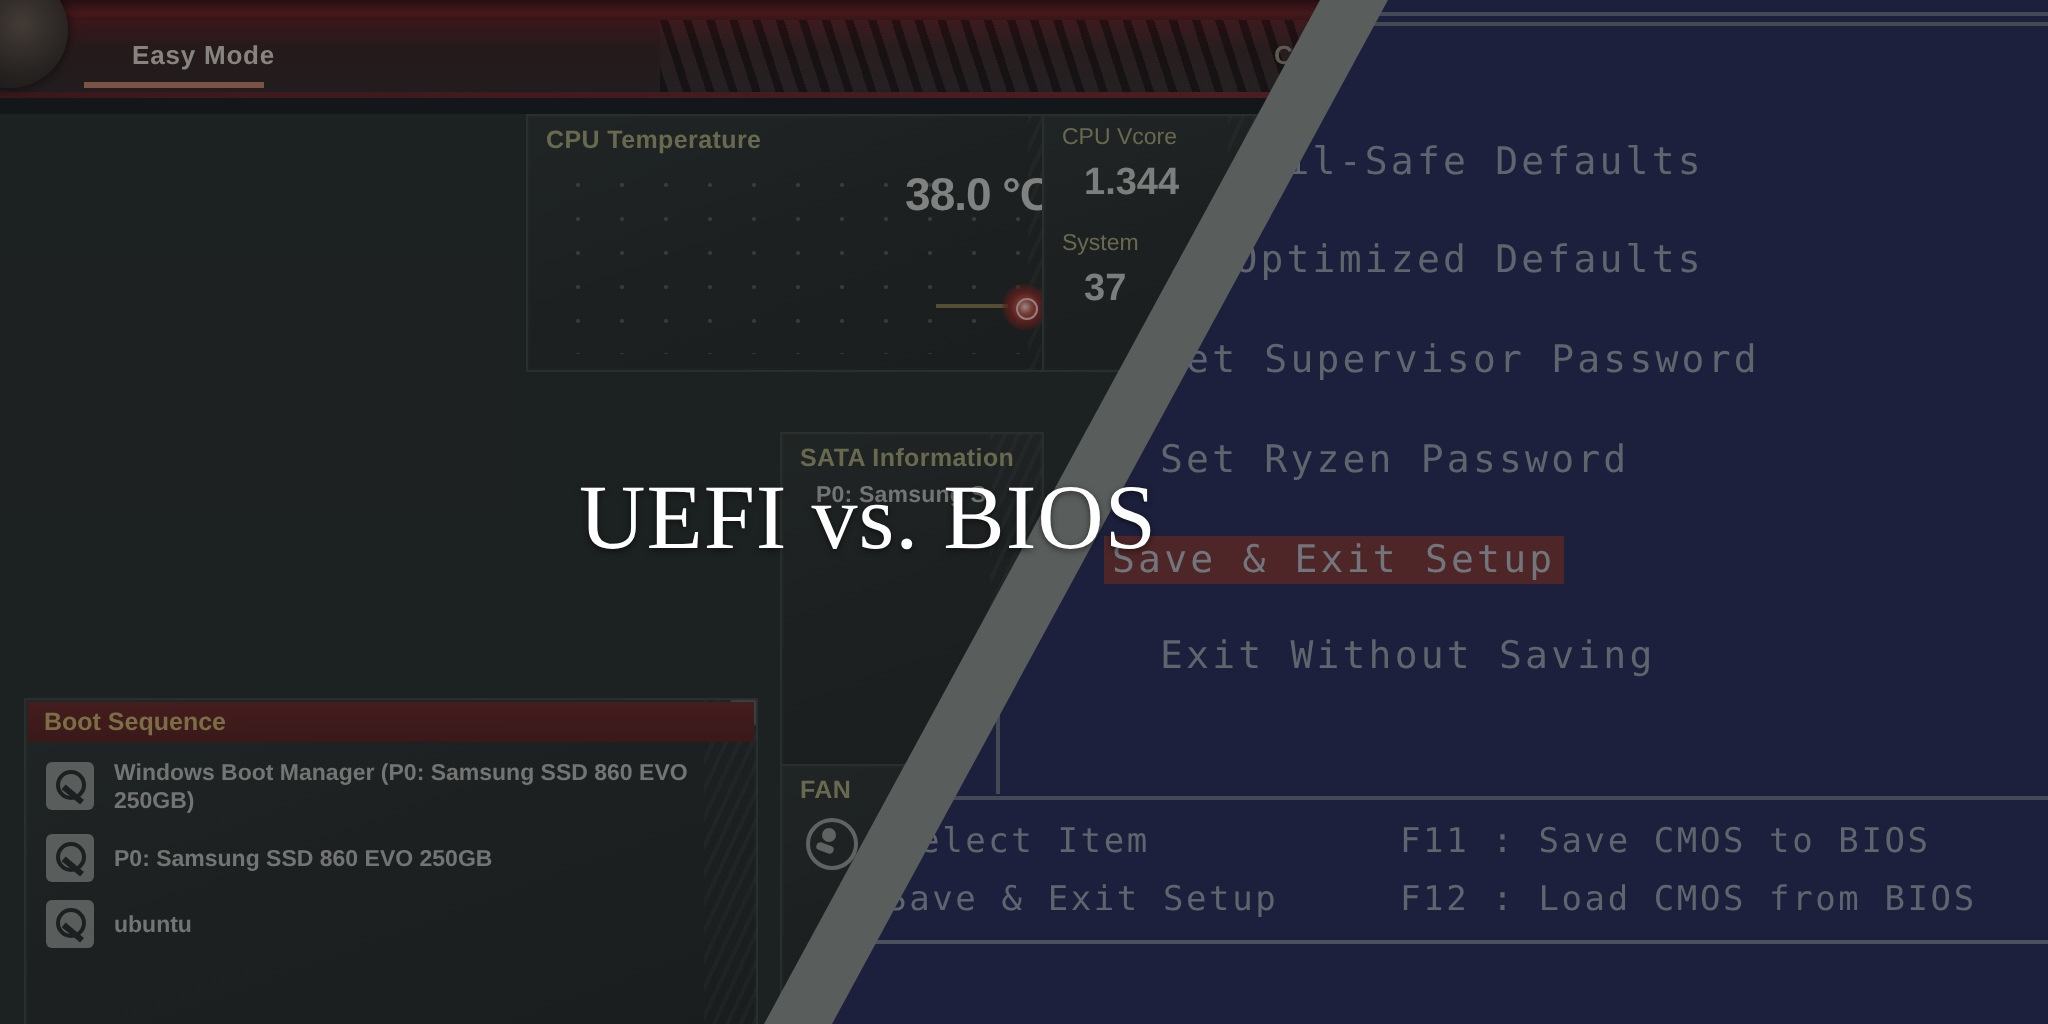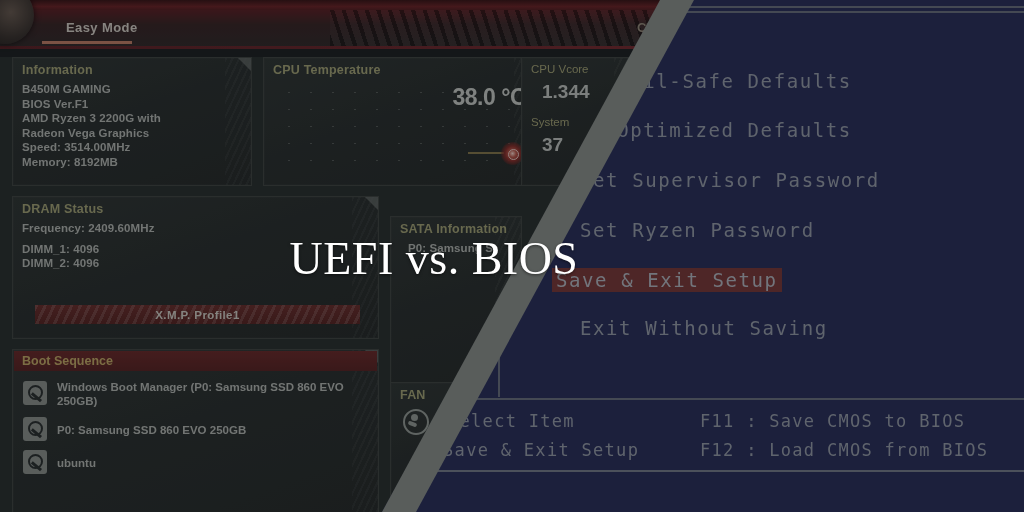--- a/index.html
+++ b/index.html
@@ -137,64 +137,39 @@
     <div class="uefi-topstrip"></div>
     <div class="uefi-header"></div>
     <div class="uefi-hatch"></div>
     <div class="uefi-headline"></div>
     <div class="uefi-under"></div>
     <div class="logo-orb"></div>
 
     <div class="mode-tab active">Easy Mode</div>
     <div class="mode-tab classic">Cla</div>
 
-    <div class="panel" id="p-info">
-      <div class="sheen"></div>
-      <div class="corner"></div>
-      <div class="p-title">Information</div>
-      <div class="p-body">
-        <div>B450M GAMING</div>
-        <div>BIOS Ver.F1</div>
-        <div>AMD Ryzen 3 2200G with</div>
-        <div>Radeon Vega Graphics</div>
-        <div>Speed: 3514.00MHz</div>
-        <div>Memory: 8192MB</div>
-      </div>
-    </div>
 
     <div class="panel" id="p-cputemp">
       <div class="sheen"></div>
       <div class="corner"></div>
       <div class="p-title">CPU Temperature</div>
       <div class="dotgrid"></div>
       <div class="temp-line"></div>
       <div class="temp-dot"></div>
       <div class="temp-val">38.0 °C</div>
     </div>
 
     <div class="panel" id="p-vcore">
       <div class="sheen"></div>
       <div class="v-lab" style="top:5px;">CPU Vcore</div>
       <div class="v-num" style="top:23px;">1.344</div>
       <div class="v-lab" style="top:58px;">System</div>
       <div class="v-num" style="top:76px;">37</div>
     </div>
 
-    <div class="panel" id="p-dram">
-      <div class="sheen"></div>
-      <div class="corner"></div>
-      <div class="p-title">DRAM Status</div>
-      <div class="p-body">
-        <div>Frequency: 2409.60MHz</div>
-        <div style="height:6px"></div>
-        <div>DIMM_1: 4096</div>
-        <div>DIMM_2: 4096</div>
-      </div>
-      <div class="xmp-bar">X.M.P.  Profile1</div>
-    </div>
 
     <div class="panel" id="p-sata">
       <div class="sheen"></div>
       <div class="p-title">SATA Information</div>
       <div class="p-body">
         <div style="padding-left:8px">P0: Samsung S</div>
       </div>
     </div>
 
     <div class="panel" id="p-boot">

